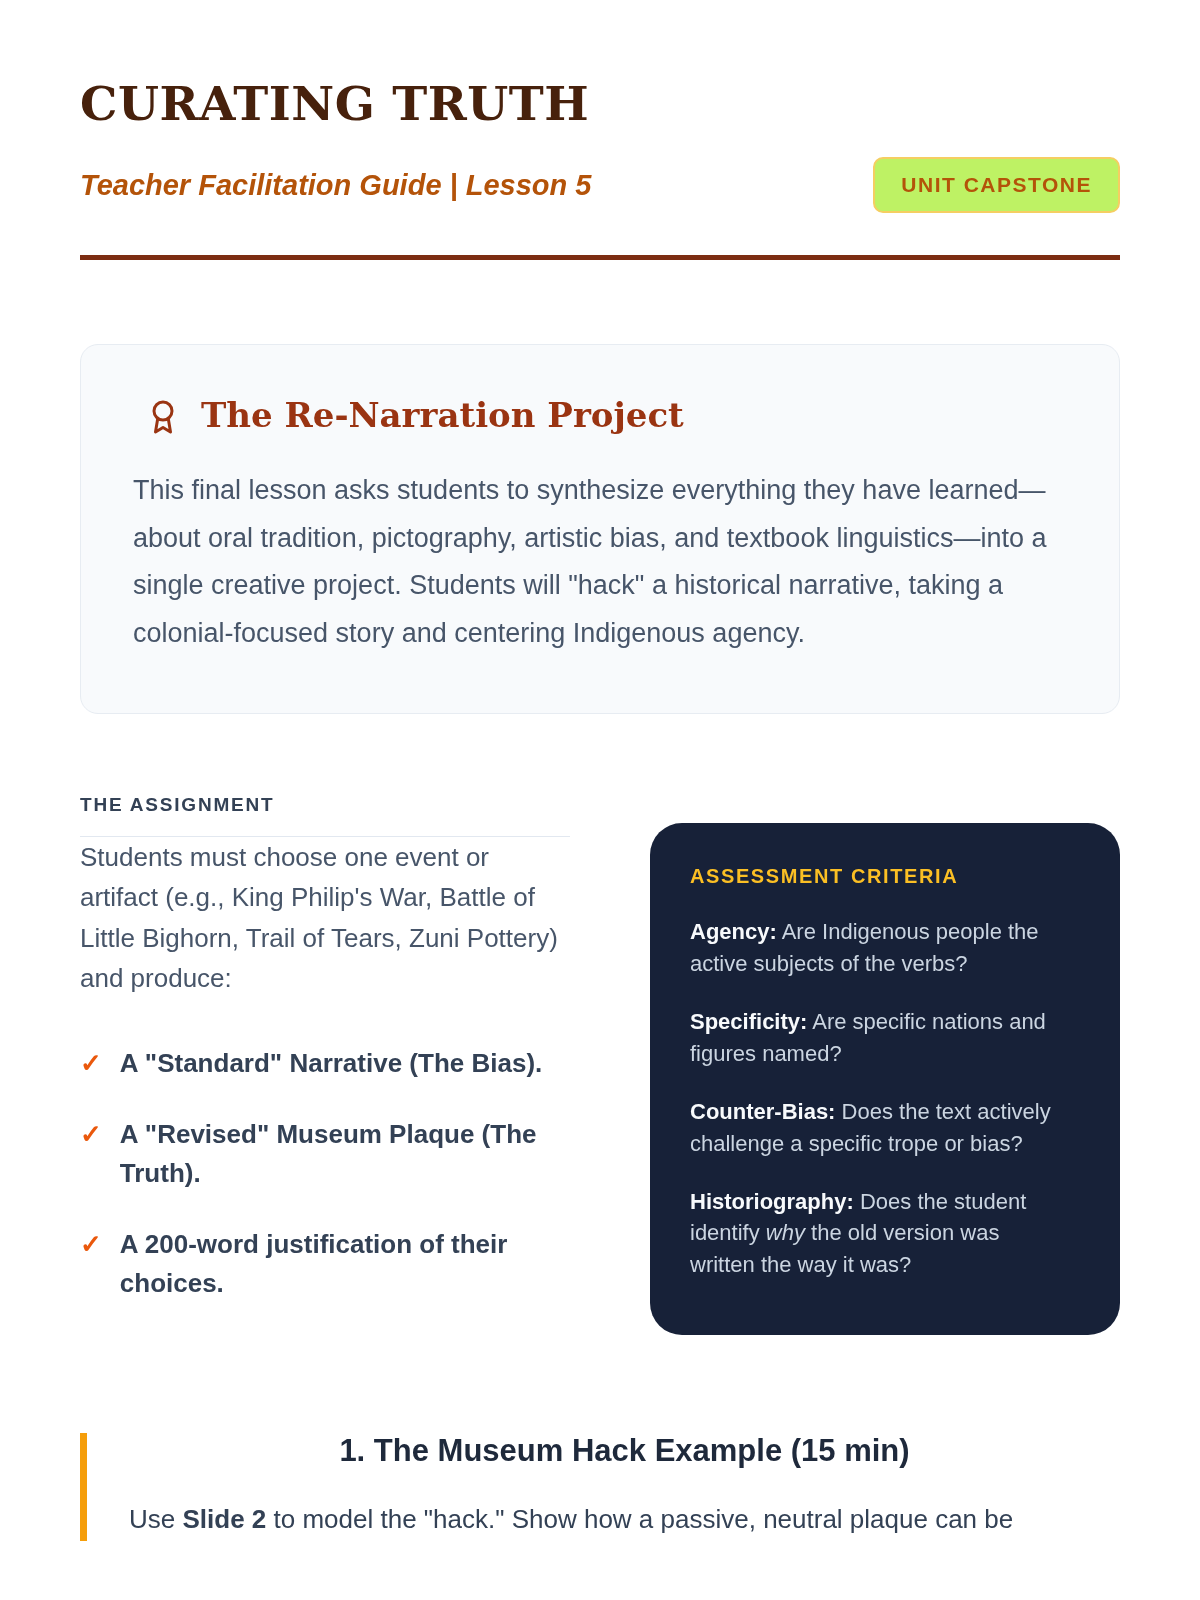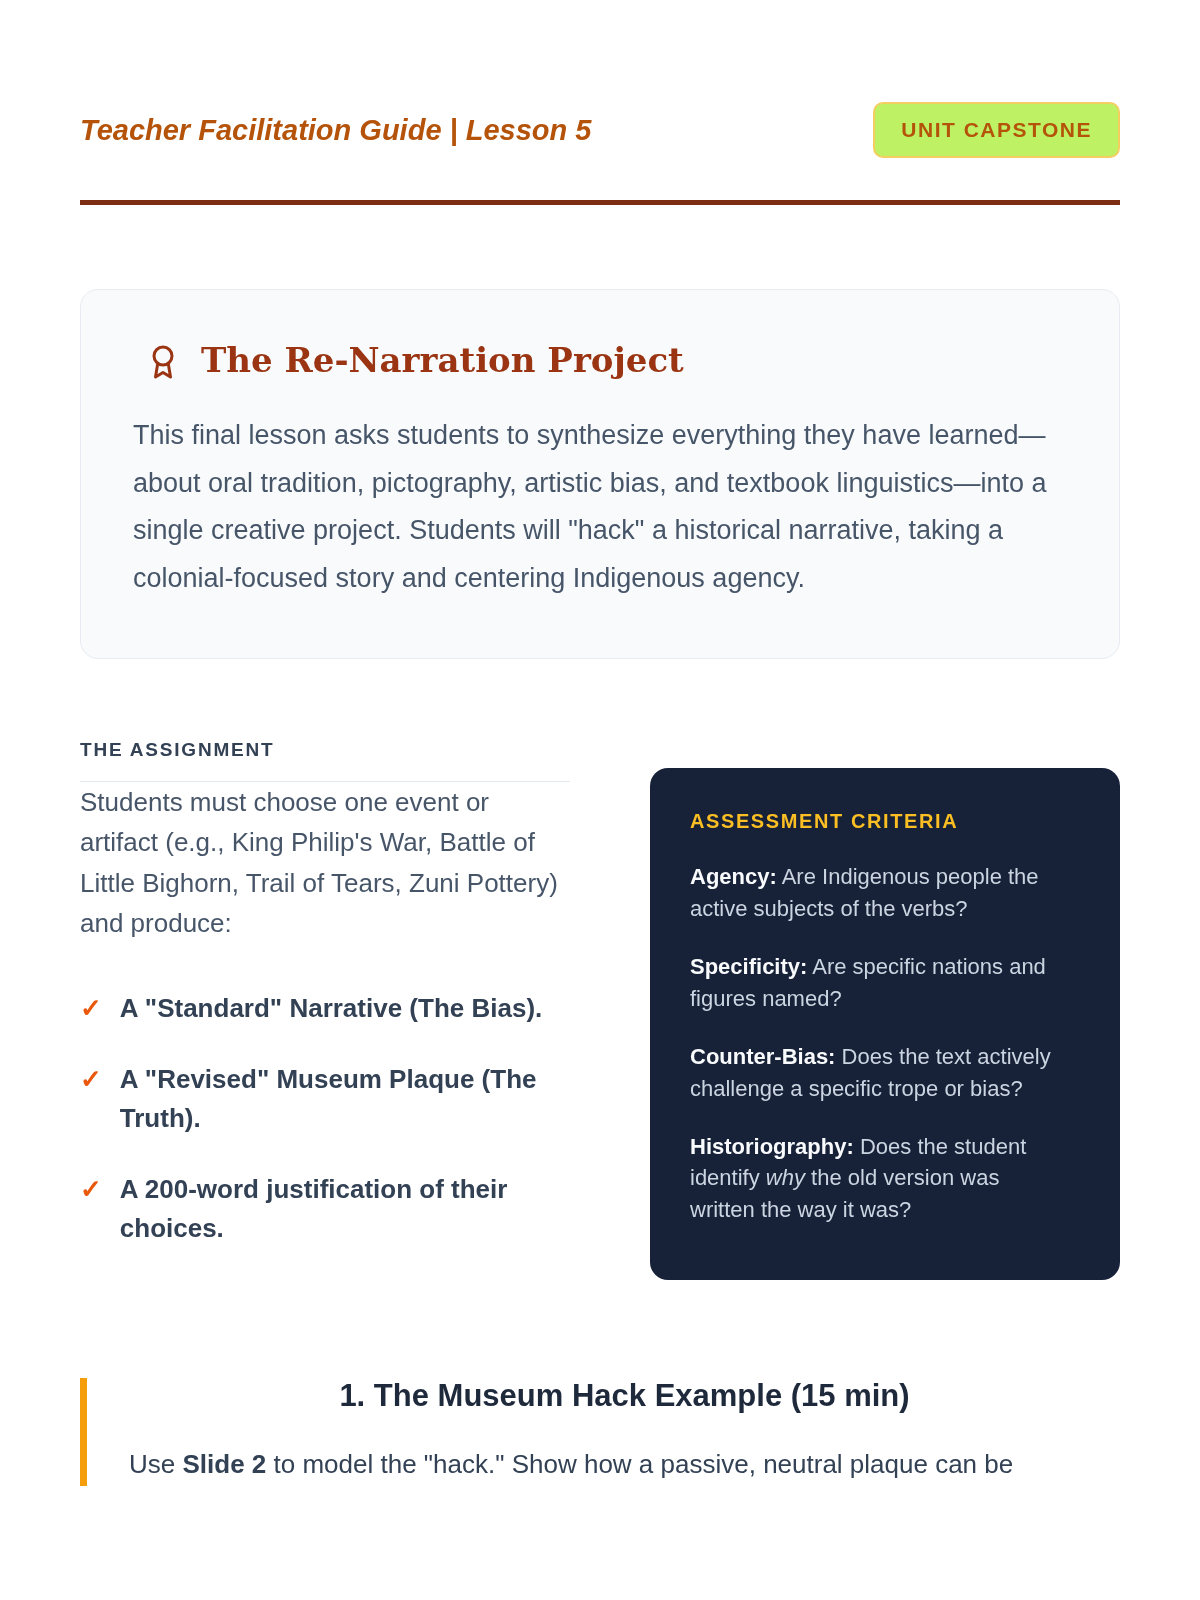--- a/index.html
+++ b/index.html
@@ -114,21 +114,21 @@
     color: #ea580c;
     font-weight: 700;
     font-size: 26px;
     flex: 0 0 auto;
   }
 
   .criteria-card {
     width: 470px;
     flex: 0 0 470px;
     background: #172138;
-    border-radius: 18px;
+    border-radius: 32px;
     padding: 42px 60px 28px 40px;
     color: #cbd5e1;
   }
   .criteria-heading {
     color: #fbbf24;
     font-size: 20px;
     font-weight: 700;
     letter-spacing: 1.6px;
     margin-bottom: 28px;
   }
@@ -161,20 +161,21 @@
   }
   .section-body strong { font-weight: 700; }
 
   .award-icon-svg { display: block; }
 </style>
 </head>
 <body>
 
 <div class="page">
 
+  <h1 class="doc-title">CURATING TRUTH</h1>
 
   <div class="header-row">
     <div class="doc-subtitle">Teacher Facilitation Guide | Lesson 5</div>
     <div class="capstone-badge">UNIT CAPSTONE</div>
   </div>
 
   <hr class="title-rule">
 
   <div class="overview-card">
     <div class="overview-title-row">

